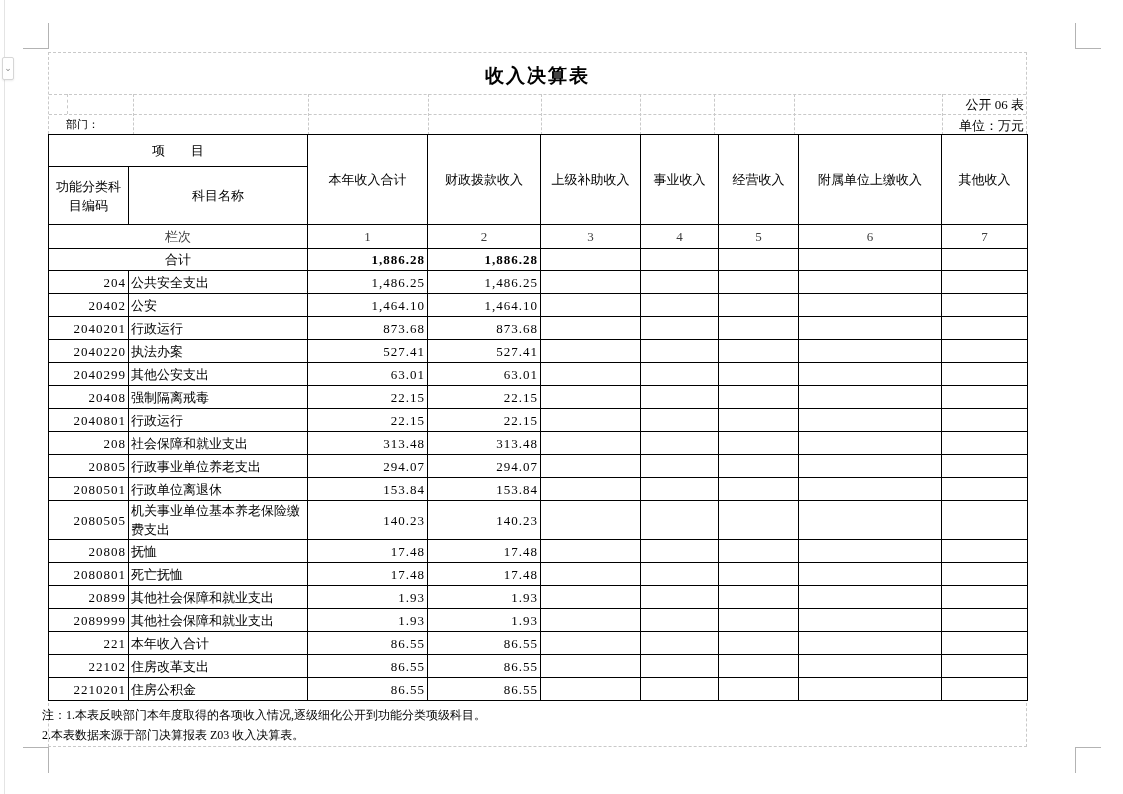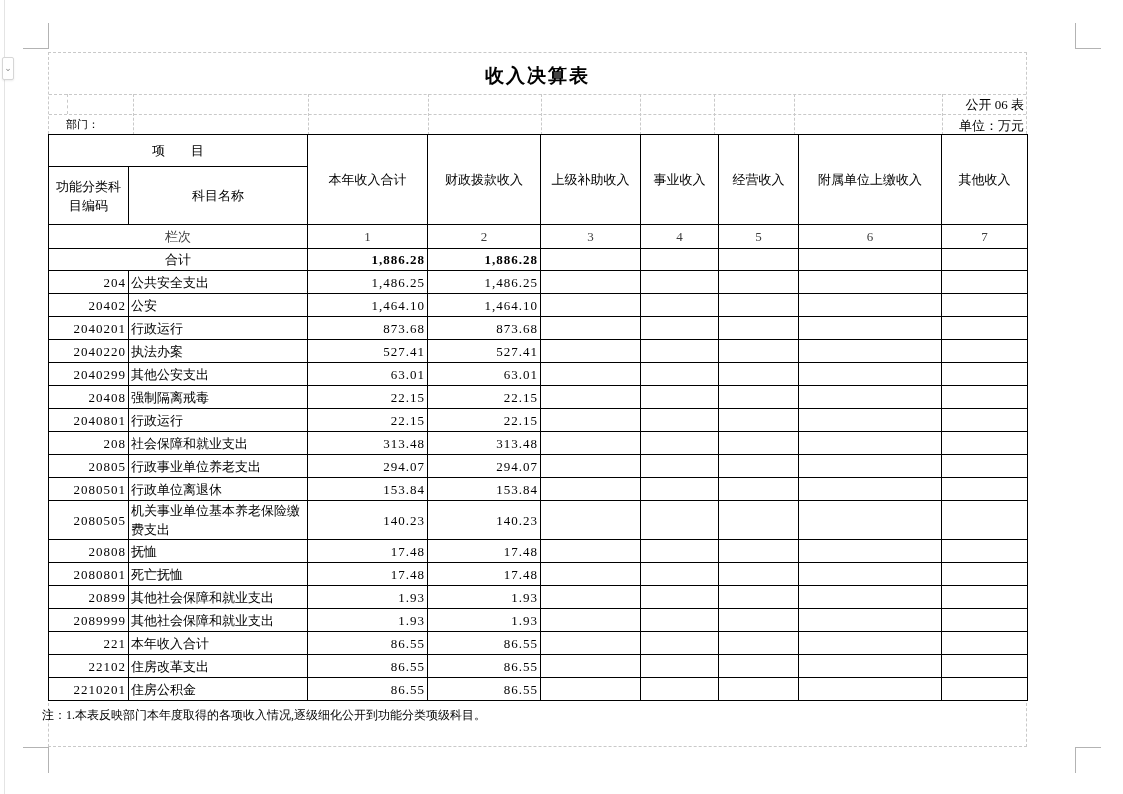--- a/index.html
+++ b/index.html
@@ -345,13 +345,14 @@
           <td class="num"></td>
           <td class="num"></td>
         </tr>
       </tbody>
   </table>
 </div>
 
 <div class="notes-box"></div>
 <div class="notes">
   <div>注：1.本表反映部门本年度取得的各项收入情况,逐级细化公开到功能分类项级科目。</div>
+  <div>2.本表数据来源于部门决算报表 Z03 收入决算表。</div>
 </div>
 
 </body></html>

